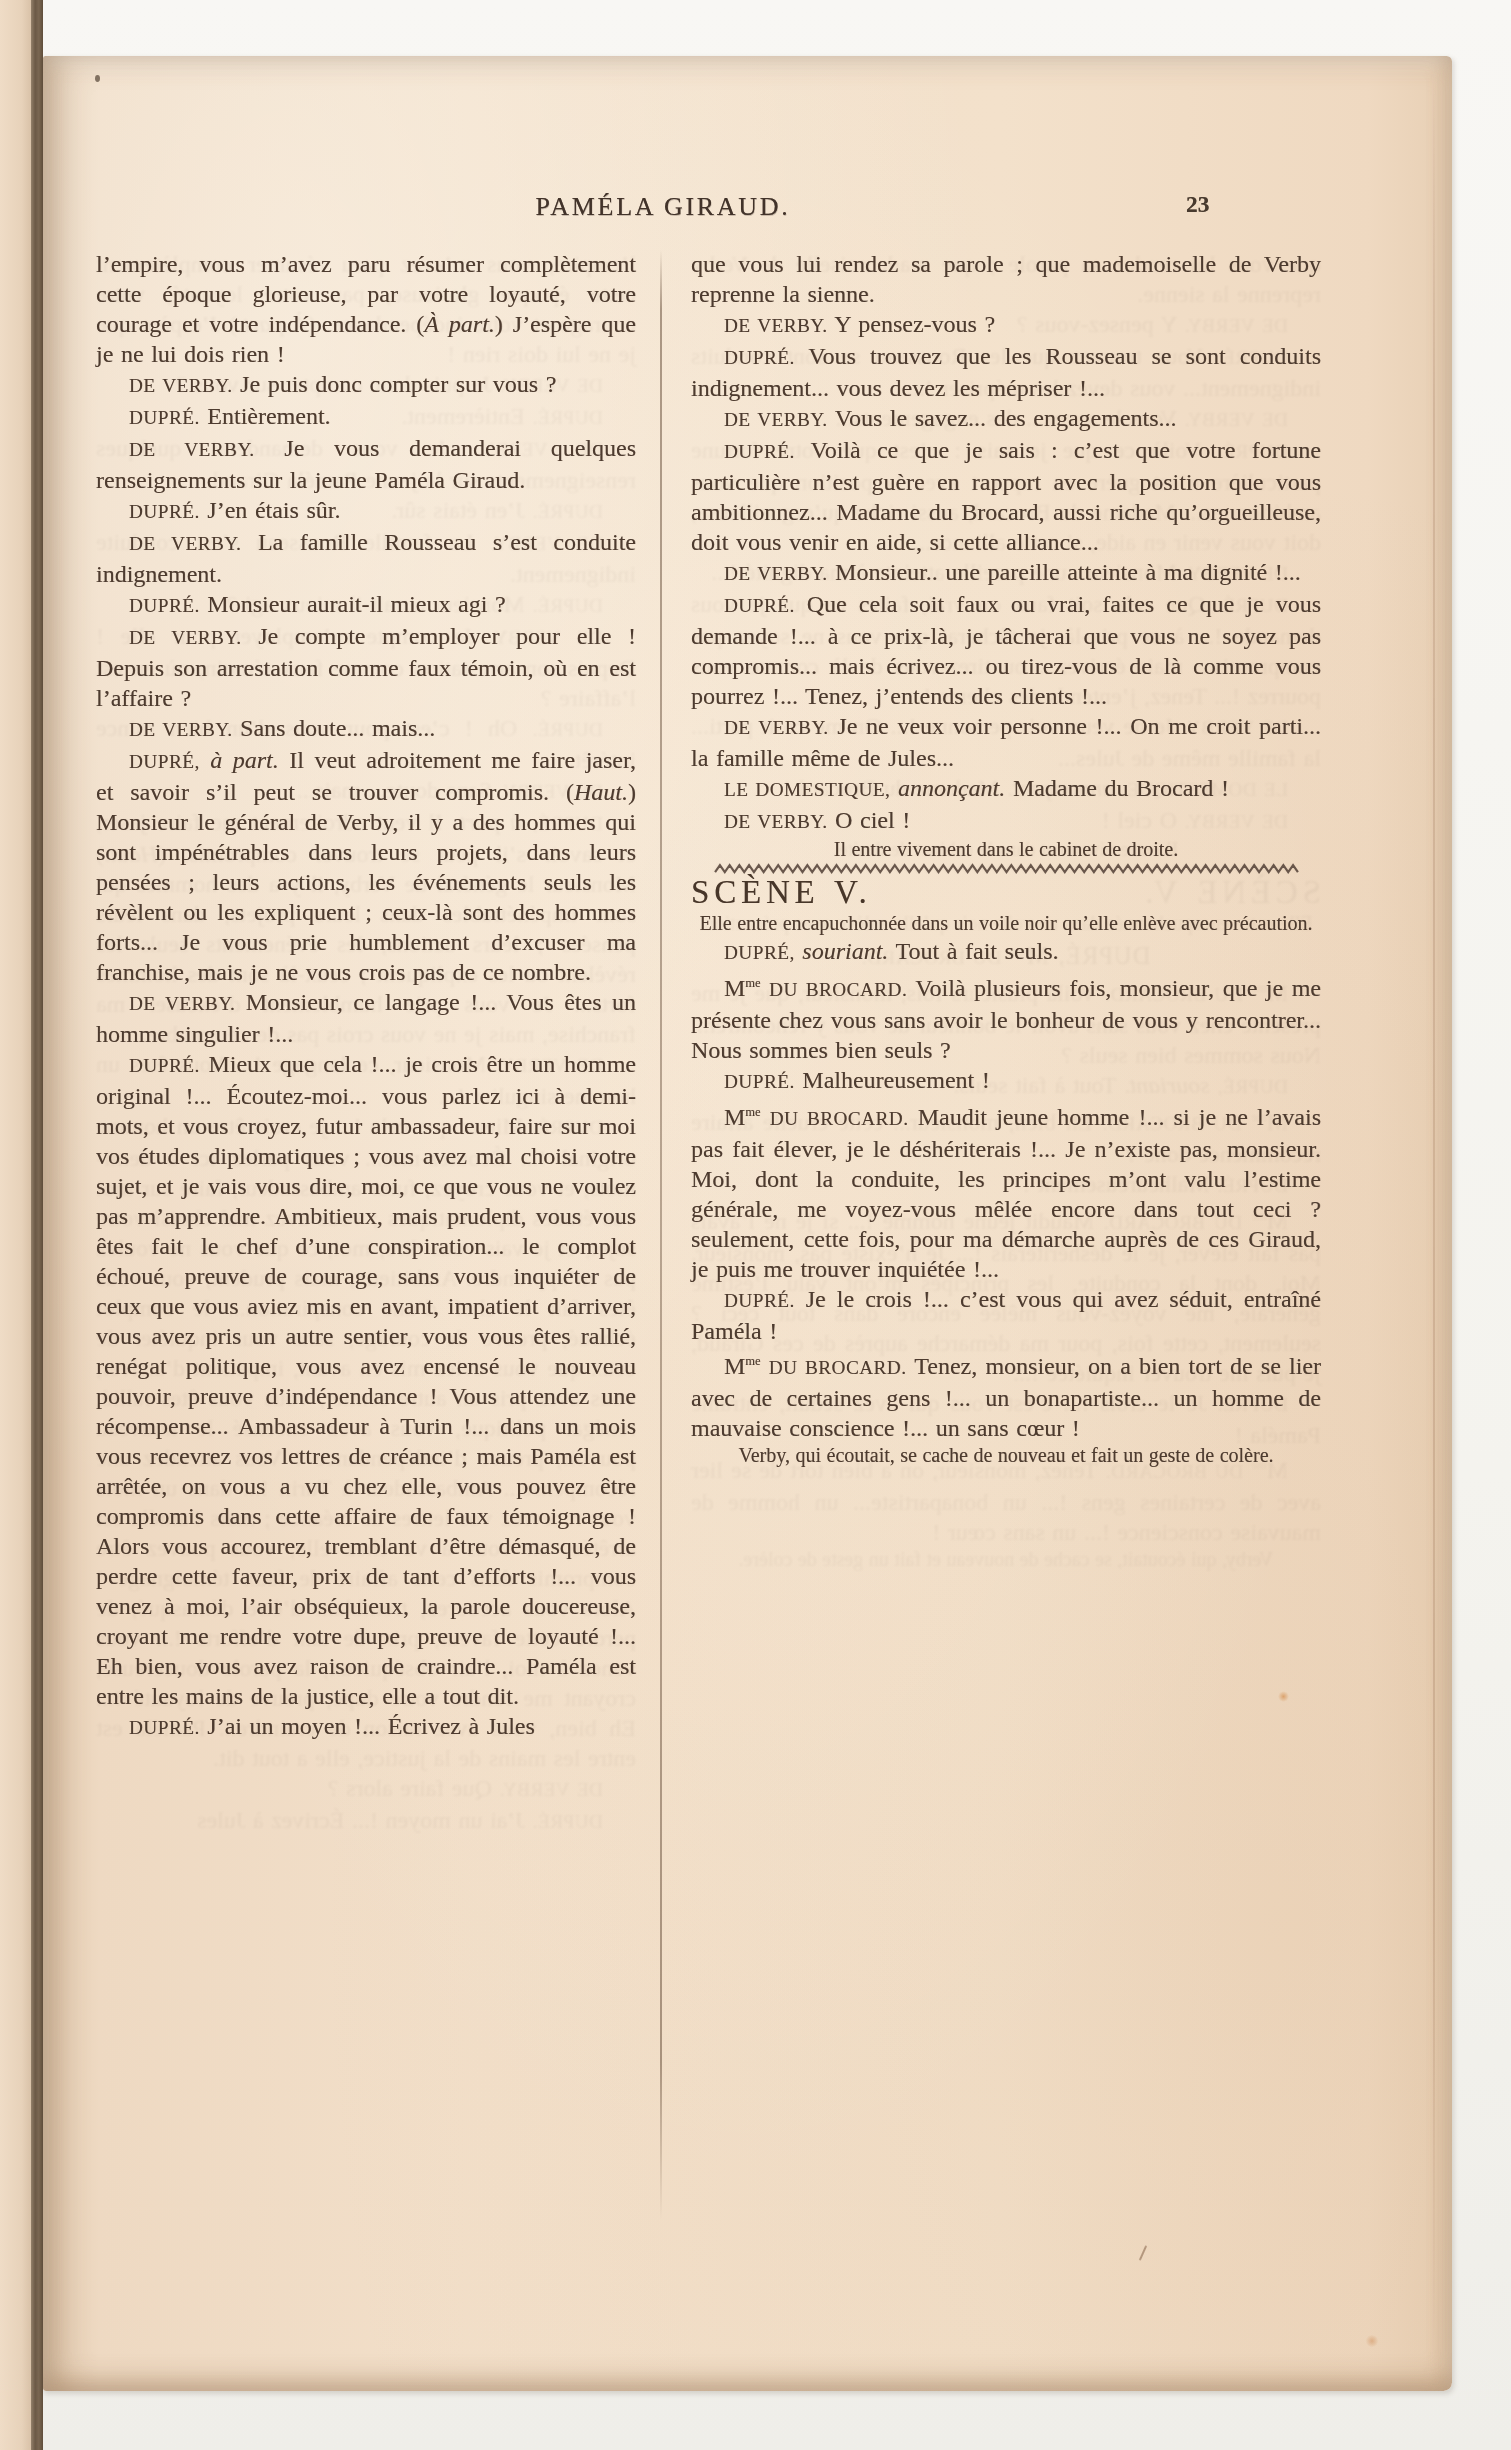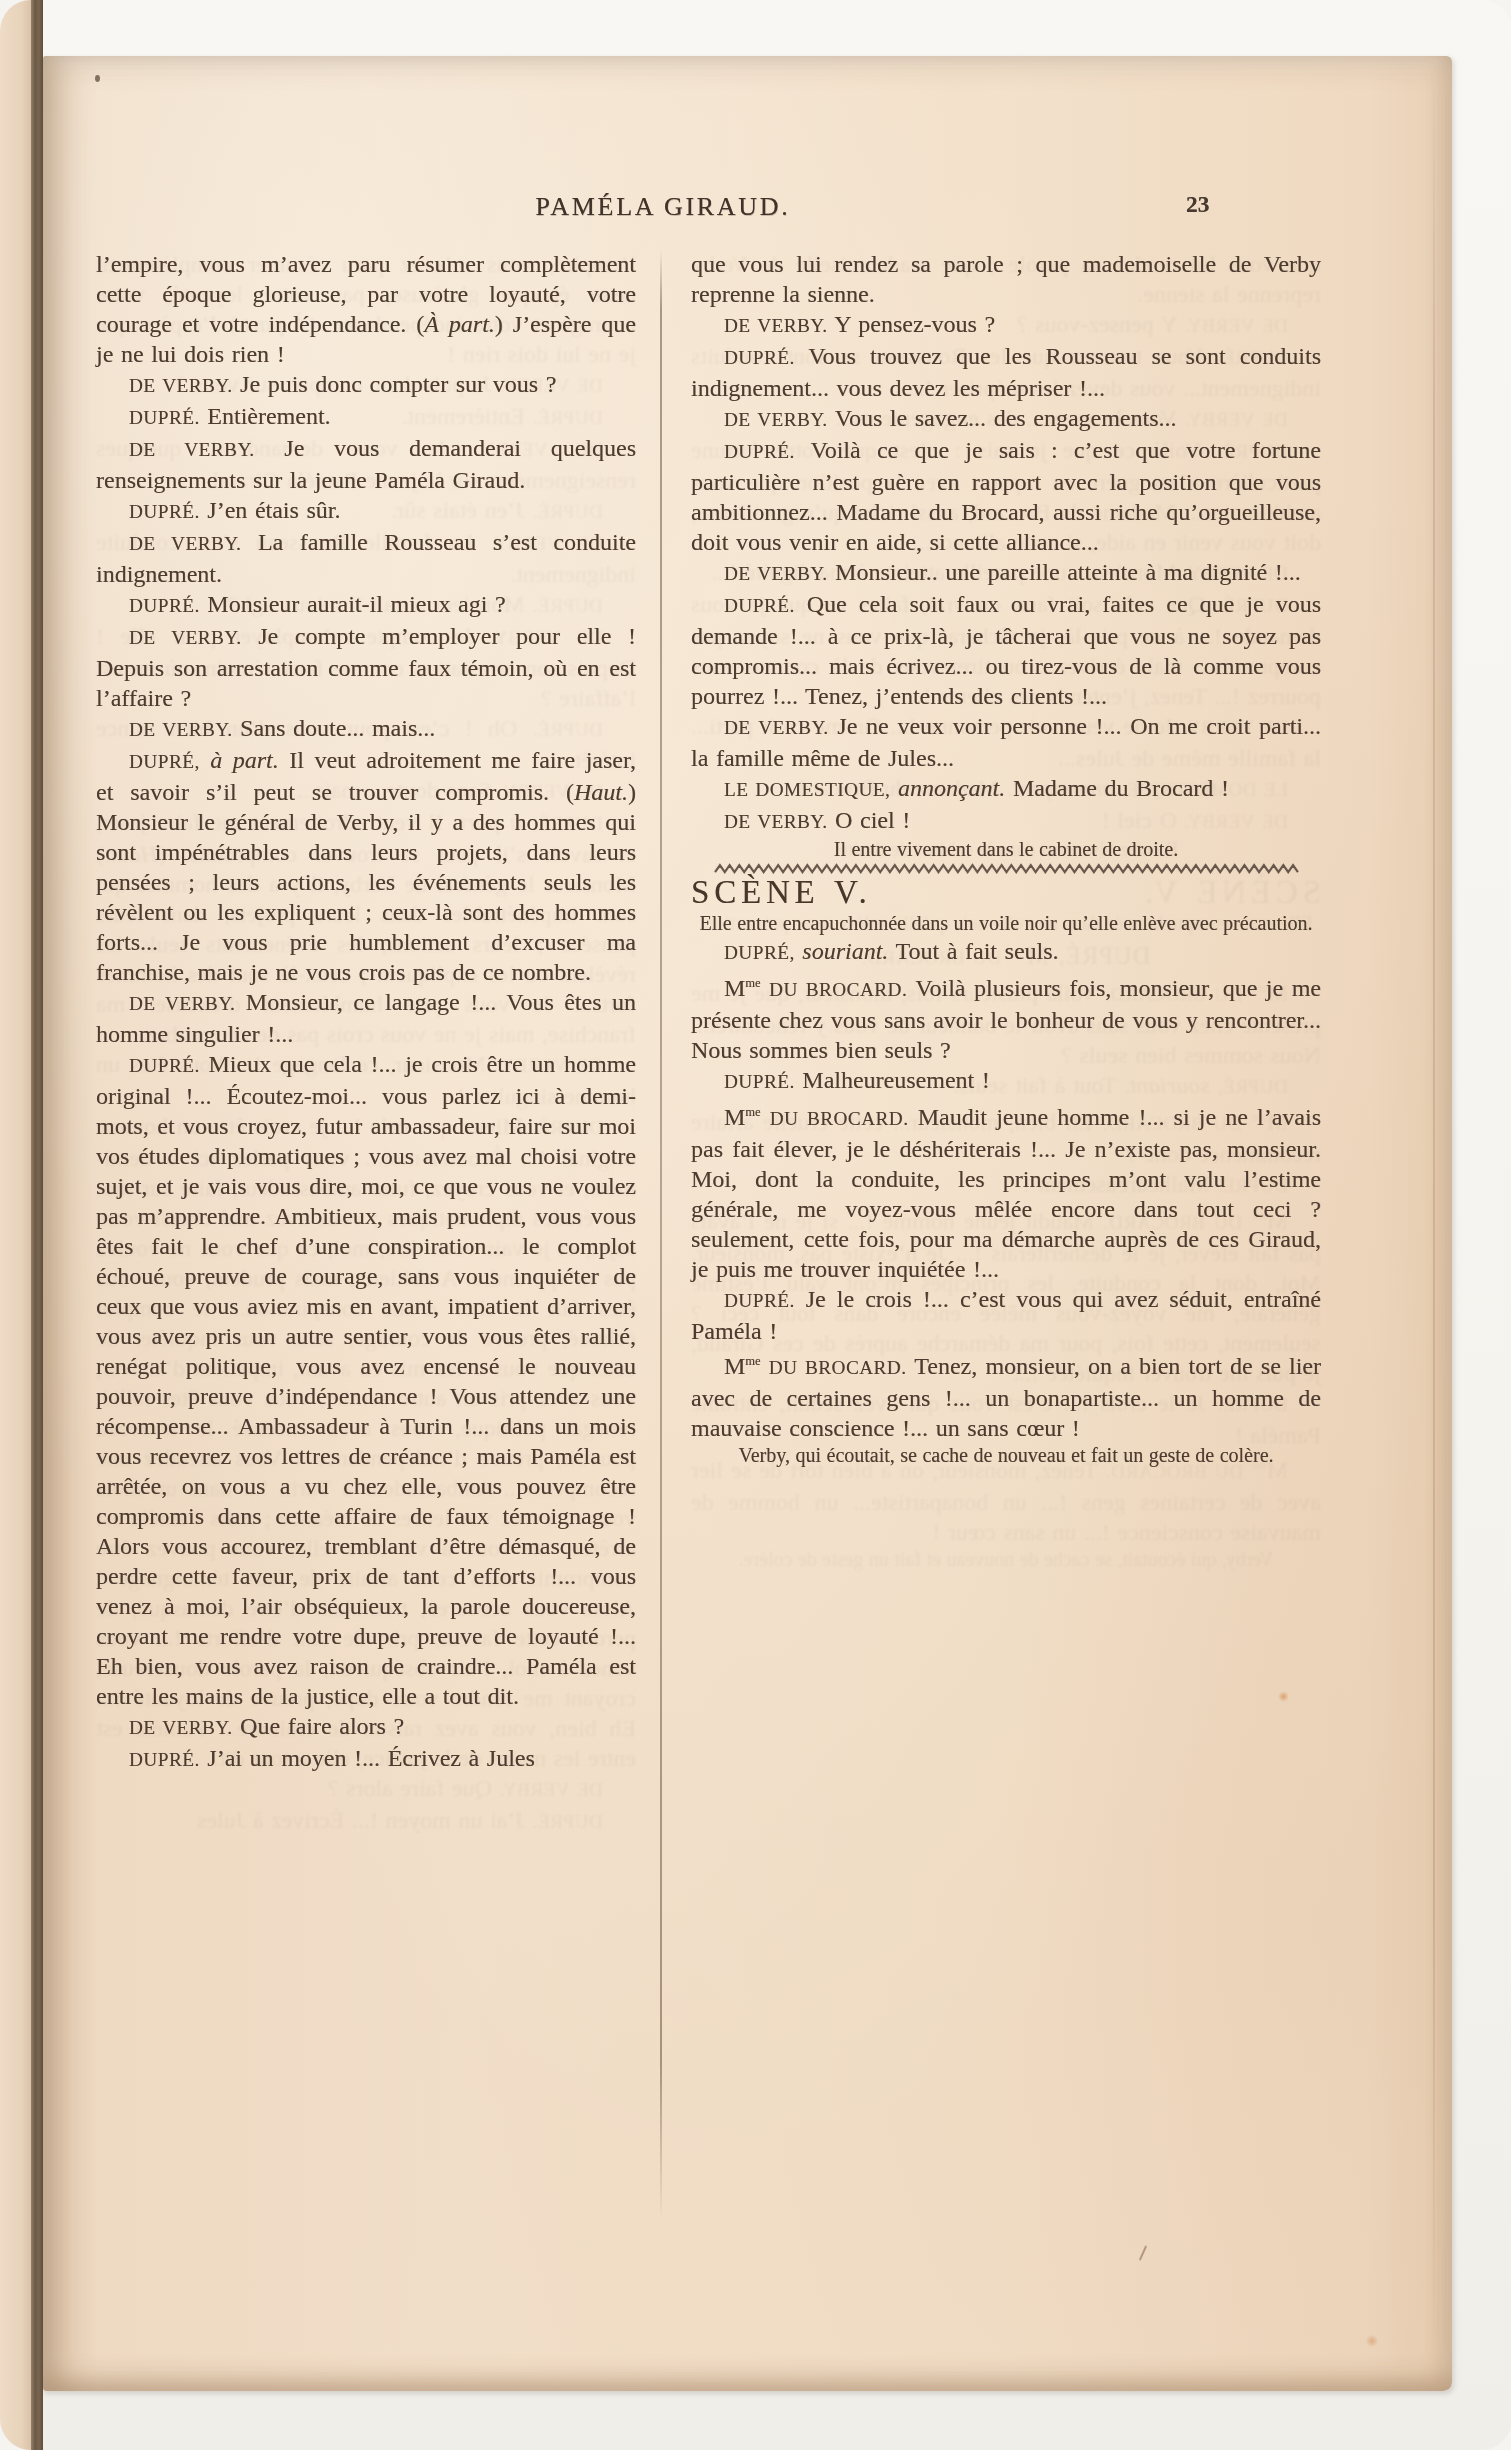--- a/index.html
+++ b/index.html
@@ -2,21 +2,20 @@
 <html style="font-size:8.5px"><head>
 <meta charset="utf-8">
 <style>
   html,body{margin:0;padding:0;background:#f5f4f0;}
   #scan{
     position:relative;
     width:1512px;height:2450px;
     overflow:hidden;
     background:linear-gradient(180deg,#f8f7f4 0%,#f4f3ee 60%,#efeee9 100%);
     font-family:"Liberation Serif","DejaVu Serif",serif;
-    border-radius:31px;
   }
   
   .adjacent-page{
     position:absolute;left:0;top:0;width:31px;height:2450px;
     background:linear-gradient(90deg,#efdcc6,#e7d2ba 70%,#d9c2a8 100%);
   }
   
   .gutter{
     position:absolute;left:31px;top:0;width:11.7px;height:2450px;
     background:linear-gradient(90deg,#93806a,#6b5946 35%,#7a6752 65%,#5f4d3a);
@@ -137,21 +136,20 @@
       <p class="p-dial"><span class="seg-sc">DUPRÉ.</span><span> Entièrement.</span></p>
       <p class="p-dial"><span class="seg-sc">DE VERBY.</span><span> Je vous demanderai quelques renseignements sur la jeune Paméla Giraud.</span></p>
       <p class="p-dial"><span class="seg-sc">DUPRÉ.</span><span> J’en étais sûr.</span></p>
       <p class="p-dial"><span class="seg-sc">DE VERBY.</span><span> La famille Rousseau s’est conduite indignement.</span></p>
       <p class="p-dial"><span class="seg-sc">DUPRÉ.</span><span> Monsieur aurait-il mieux agi ?</span></p>
       <p class="p-dial"><span class="seg-sc">DE VERBY.</span><span> Je compte m’employer pour elle ! Depuis son arrestation comme faux témoin, où en est l’affaire ?</span></p>
       <p class="p-dial"><span class="seg-sc">DE VERBY.</span><span> Sans doute... mais...</span></p>
       <p class="p-dial"><span class="seg-sc">DUPRÉ,</span><span class="seg-i"> à part.</span><span> Il veut adroitement me faire jaser, et savoir s’il peut se trouver compromis. (</span><span class="seg-i">Haut.</span><span>) Monsieur le général de Verby, il y a des hommes qui sont impénétrables dans leurs projets, dans leurs pensées ; leurs actions, les événements seuls les révèlent ou les expliquent ; ceux-là sont des hommes forts... Je vous prie humblement d’excuser ma franchise, mais je ne vous crois pas de ce nombre.</span></p>
       <p class="p-dial"><span class="seg-sc">DE VERBY.</span><span> Monsieur, ce langage !... Vous êtes un homme singulier !...</span></p>
       <p class="p-dial"><span class="seg-sc">DUPRÉ.</span><span> Mieux que cela !... je crois être un homme original !... Écoutez-moi... vous parlez ici à demi-mots, et vous croyez, futur ambassadeur, faire sur moi vos études diplomatiques ; vous avez mal choisi votre sujet, et je vais vous dire, moi, ce que vous ne voulez pas m’apprendre. Ambitieux, mais prudent, vous vous êtes fait le chef d’une conspiration... le complot échoué, preuve de courage, sans vous inquiéter de ceux que vous aviez mis en avant, impatient d’arriver, vous avez pris un autre sentier, vous vous êtes rallié, renégat politique, vous avez encensé le nouveau pouvoir, preuve d’indépendance ! Vous attendez une récompense... Ambassadeur à Turin !... dans un mois vous recevrez vos lettres de créance ; mais Paméla est arrêtée, on vous a vu chez elle, vous pouvez être compromis dans cette affaire de faux témoignage ! Alors vous accourez, tremblant d’être démasqué, de perdre cette faveur, prix de tant d’efforts !... vous venez à moi, l’air obséquieux, la parole doucereuse, croyant me rendre votre dupe, preuve de loyauté !... Eh bien, vous avez raison de craindre... Paméla est entre les mains de la justice, elle a tout dit.</span></p>
-      <p class="p-dial"><span class="seg-sc">DE VERBY.</span><span> Que faire alors ?</span></p>
       <p class="p-dial"><span class="seg-sc">DUPRÉ.</span><span> J’ai un moyen !... Écrivez à Jules</span></p>
     </div>
   <div class="col col-right">
       <p class="p-cont"><span>que vous lui rendez sa parole ; que mademoiselle de Verby reprenne la sienne.</span></p>
       <p class="p-dial"><span class="seg-sc">DE VERBY.</span><span> Y pensez-vous ?</span></p>
       <p class="p-dial"><span class="seg-sc">DUPRÉ.</span><span> Vous trouvez que les Rousseau se sont conduits indignement... vous devez les mépriser !...</span></p>
       <p class="p-dial"><span class="seg-sc">DE VERBY.</span><span> Vous le savez... des engagements...</span></p>
       <p class="p-dial"><span class="seg-sc">DUPRÉ.</span><span> Voilà ce que je sais : c’est que votre fortune particulière n’est guère en rapport avec la position que vous ambitionnez... Madame du Brocard, aussi riche qu’orgueilleuse, doit vous venir en aide, si cette alliance...</span></p>
       <p class="p-dial"><span class="seg-sc">DE VERBY.</span><span> Monsieur.. une pareille atteinte à ma dignité !...</span></p>
       <p class="p-dial"><span class="seg-sc">DUPRÉ.</span><span> Que cela soit faux ou vrai, faites ce que je vous demande !... à ce prix-là, je tâcherai que vous ne soyez pas compromis... mais écrivez... ou tirez-vous de là comme vous pourrez !... Tenez, j’entends des clients !...</span></p>

